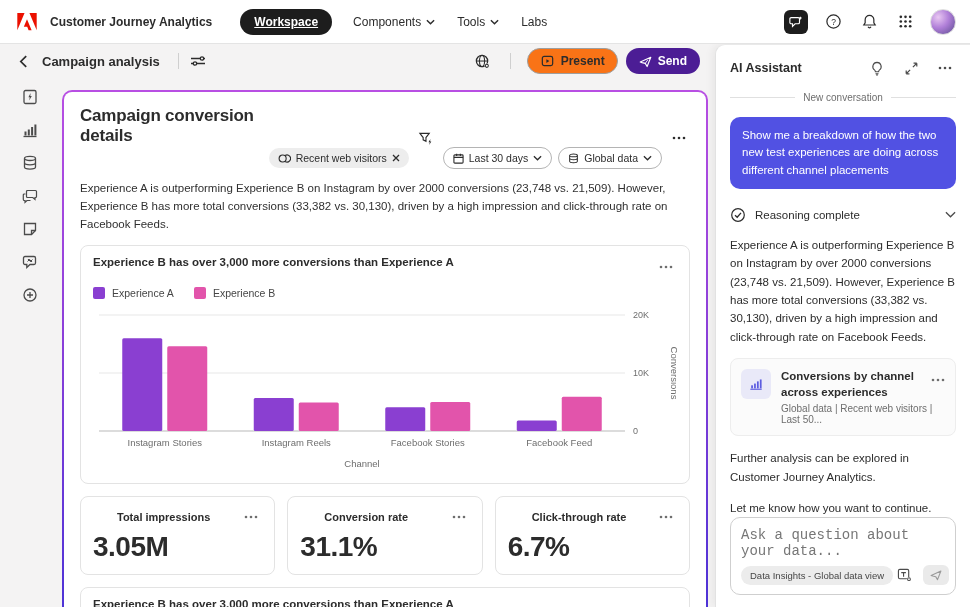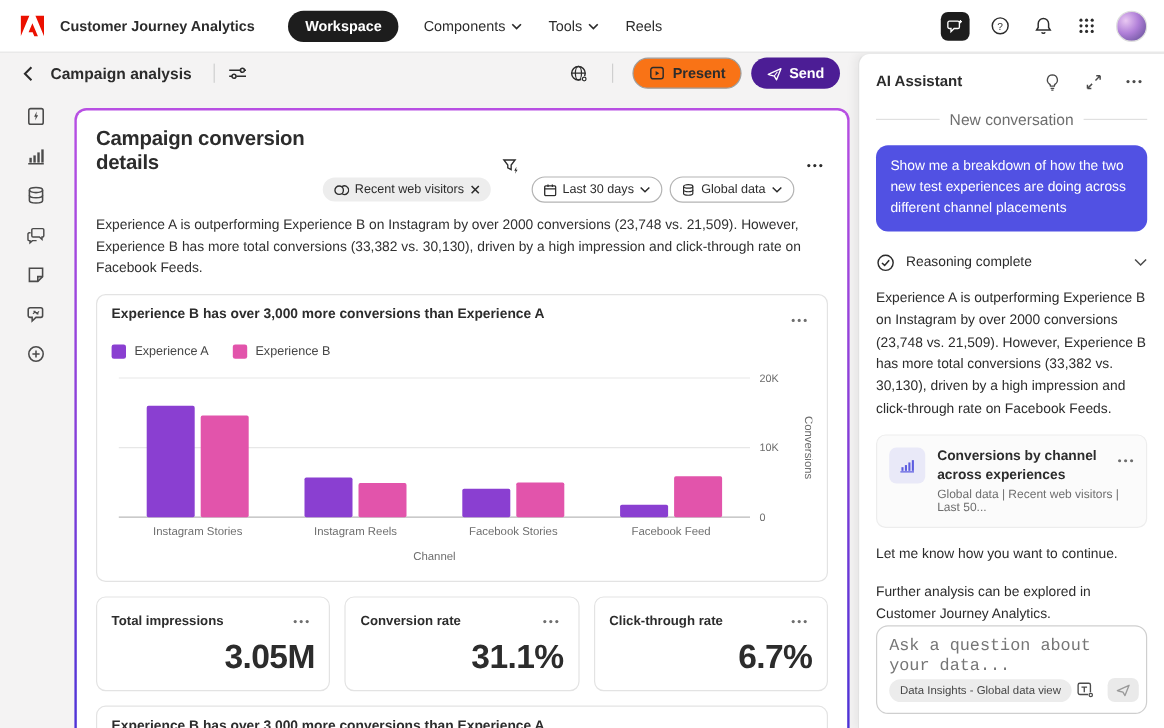--- a/index.html
+++ b/index.html
@@ -5,21 +5,21 @@
   * { margin:0; padding:0; box-sizing:border-box; }
   html,body { width:970px; height:607px; overflow:hidden; background:#f4f3f3;
     font-family:"Liberation Sans","DejaVu Sans",sans-serif; color:#2c2c2c; }
 
   
   .topnav { position:absolute; top:0; left:0; right:0; height:44px; background:#fff;
     border-bottom:1px solid #e4e4e4; display:flex; align-items:center; padding:4px 14px; z-index:10;text-align:center; }
   .nav-left { display:flex; align-items:center; }
   .logo { width:26px; height:26px; border-radius:5px; display:flex; align-items:center; justify-content:center; margin-right:10px; }
   .brand { font-size:12px; font-weight:bold; margin-right:28px; }
-  .pill-tab { background:#1d1d1d; color:#fff; font-size:12px; font-weight:600; padding:6px 14px; border-radius:16px; margin-right:10px; }
+  .pill-tab { background:#1d1d1d; color:#fff; font-size:12px; font-weight:600; padding:6px 14px; border-radius:16px; margin-right:10px;text-decoration:underline; }
   .nav-item { font-size:12px; color:#2c2c2c; padding:8px 11px; display:flex; align-items:center; gap:5px; }
   .nav-right { margin-left:auto; display:flex; align-items:center; gap:14px; }
   .ai-badge { width:24px; height:24px; background:#1d1d1d; border-radius:6px; display:flex; align-items:center; justify-content:center; }
   .avatar { width:26px; height:26px; border-radius:50%; background:radial-gradient(circle at 30% 30%,#e9c8f2 0%,#b07fd8 45%,#5a4a8f 100%); border:1px solid #ddd; }
 
   
   .toolbar { position:absolute; top:44px; left:0; width:712px; height:34px; display:flex; align-items:center; padding:0 12px; }
   .proj-title { font-size:13px; font-weight:600; margin:0 10px 0 8px; }
   .vdiv { width:1px; height:16px; background:#cfcfcf; margin:0 8px; }
   .tb-right { margin-left:auto; display:flex; align-items:center; gap:8px; }
@@ -49,37 +49,37 @@
   .more { margin-left:auto; color:#6e6e6e; display:flex; }
 
   .legend { display:flex; gap:20px; padding:9px 12px 0; }
   .legend-item { display:flex; align-items:center; gap:7px; font-size:10.5px; color:#464646; }
   .legend-swatch { width:12px; height:12px; border-radius:2px; }
 
   .chart-wrap { padding:2px 6px 6px; }
 
   .metrics { display:flex; gap:12px; margin-top:12px; }
   .metric-card { flex:1; border:1px solid #e3e3e3; border-radius:8px; padding:9px 12px 11px; }
-  .metric-top { display:flex; align-items:center; }
+  .metric-top { display:flex; align-items:center;margin-left:24px; }
   .metric-label { font-size:11px; font-weight:600; }
-  .metric-value { text-align:right; font-size:28px; font-weight:bold; letter-spacing:-0.5px; margin-top:3px; }
+  .metric-value { text-align:left; font-size:28px; font-weight:bold; letter-spacing:-0.5px; margin-top:3px; }
 
   .tbl { margin:9px 10px 0; }
   .tbl-head { display:flex; align-items:center; background:#f4f4f4; border:1px solid #ececec; border-radius:6px 6px 0 0; padding:7px 10px; font-size:11px; font-weight:600; }
 
   
   .ai-panel { position:absolute; left:715px; top:44px; right:0; bottom:0; background:#fff;
     border-left:1px solid #e2e2e2; border-top:1px solid #e9e9e9; border-top-left-radius:10px;
     box-shadow:-3px 0 8px rgba(0,0,0,.05); padding:12px 14px; display:flex; flex-direction:column; }
   .ai-head { display:flex; align-items:center; }
   .ai-title { font-size:12.5px; font-weight:600; }
   .ai-head-icons { margin-left:auto; display:flex; gap:12px; color:#4b4b4b; align-items:center; }
   .convo-div { display:flex; align-items:center; gap:8px; margin:13px 0 14px; }
   .convo-div .line { flex:1; height:1px; background:#e0e0e0; }
-  .convo-div .lbl { font-size:13px; color:#6e6e6e; white-space:nowrap; }
+  .convo-div .lbl { font-size:10px; color:#6e6e6e; white-space:nowrap; }
   .bubble { background:#5151e3; color:#fff; border-radius:10px; padding:10px 12px; font-size:11.5px; line-height:1.5; }
   .reason-row { display:flex; align-items:center; gap:9px; margin-top:18px; color:#2c2c2c; }
   .reason-lbl { font-size:11.5px; }
   .reason-chev { margin-left:auto; color:#4b4b4b; display:flex; }
   .ai-text { margin-top:13px; font-size:11.5px; line-height:1.6; color:#2c2c2c; }
   .insight-card { margin-top:12px; background:#fbfbfb; border:1px solid #ededed; border-radius:8px; padding:10px; display:flex; gap:10px; }
   .insight-icon { width:30px; height:30px; border-radius:6px; background:#e9e9f8; display:flex; align-items:center; justify-content:center; flex:none; }
   .insight-title { font-size:11.5px; font-weight:600; line-height:1.35; }
   .insight-sub { font-size:10px; color:#6e6e6e; margin-top:3px; }
   .ai-input { margin-top:auto; border:1px solid #cfcfcf; border-radius:10px; padding:9px 10px 8px; display:flex; flex-direction:column; height:82px; }
@@ -108,21 +108,21 @@
           <polyline points="1,1 5,5 9,1" fill="none" stroke="#2c2c2c" stroke-width="1.6"></polyline>
         </svg>
     </div>
     <div class="nav-item">
       <span>Tools</span>
       <svg width="9" height="6" viewBox="0 0 10 6">
           <polyline points="1,1 5,5 9,1" fill="none" stroke="#2c2c2c" stroke-width="1.6"></polyline>
         </svg>
     </div>
     <div class="nav-item">
-      <span>Reels</span>
+      <span>Labs</span>
     </div>
   </div>
   <div class="nav-right">
     <div class="ai-badge">
       <svg width="14" height="14" viewBox="0 0 16 16">
           <path d="M2.5 3h8a1.5 1.5 0 0 1 1.5 1.5v4A1.5 1.5 0 0 1 10.5 10H7l-3 3v-3H2.5A1.5 1.5 0 0 1 1 8.5v-4A1.5 1.5 0 0 1 2.5 3z" fill="none" stroke="#fff" stroke-width="1.3"></path>
           <path d="M13 2v3M11.5 3.5h3" stroke="#fff" stroke-width="1.2"></path>
         </svg>
     </div>
     <div class="icon-btn">
@@ -496,22 +496,22 @@
                 <circle cx="7" cy="2" r="1.3"></circle>
                 <circle cx="12" cy="2" r="1.3"></circle>
               </g>
             </svg>
         </div>
       </div>
       <div class="insight-sub">Global data | Recent web visitors | Last 50...</div>
     </div>
   </div>
 
+  <div class="ai-text">Further analysis can be explored in Customer Journey Analytics.</div>
   <div class="ai-text">Let me know how you want to continue.</div>
-  <div class="ai-text">Further analysis can be explored in Customer Journey Analytics.</div>
 
   <div class="ai-input">
     <textarea placeholder="Ask a question about your data..." style=""></textarea>
     <div class="ai-input-foot">
       <div class="ctx-chip">Data Insights - Global data view</div>
       <div class="foot-icons">
         <span class="icon-btn">
           <svg width="15" height="14" viewBox="0 0 16 15">
               <rect x="1.5" y="1.5" width="11" height="10" rx="1.5" fill="none" stroke="#4b4b4b" stroke-width="1.2"></rect>
               <path d="M4.5 5h5M7 5v4.5" stroke="#4b4b4b" stroke-width="1.2"></path>

